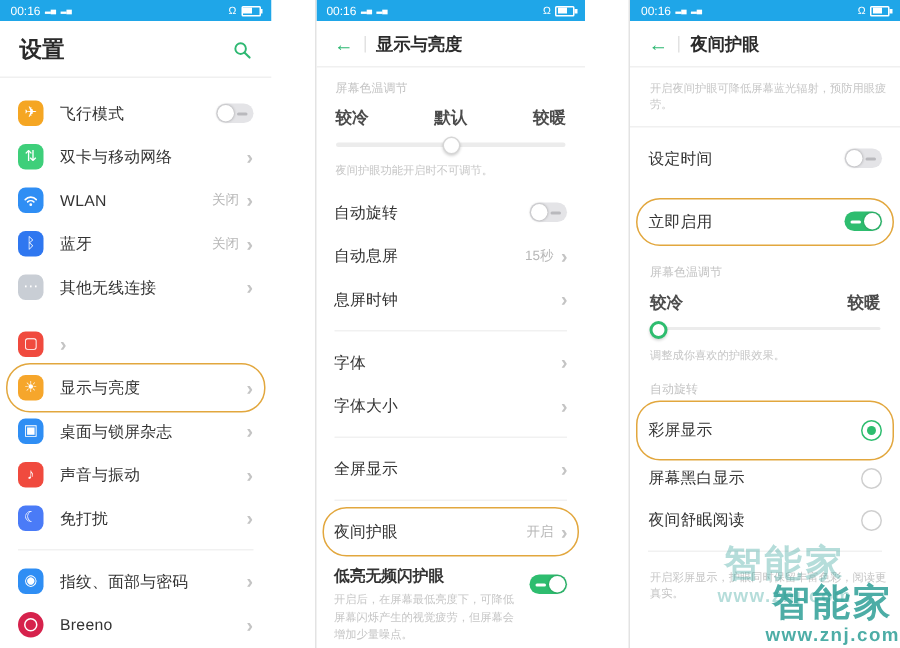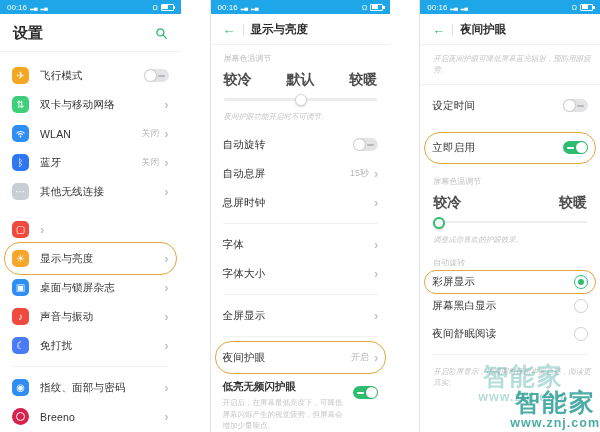--- a/index.html
+++ b/index.html
@@ -39,23 +39,23 @@
   .toggle.off{background:#e4e4e7;}
   .toggle.off i{position:absolute;left:1px;top:1px;width:11px;height:11px;border-radius:50%;background:#fff;box-shadow:0 0 2px rgba(0,0,0,.35);}
   .toggle.off::after{content:"";position:absolute;right:4px;top:5.5px;width:7px;height:2px;background:#b9b9bd;border-radius:1px;}
   .toggle.on{background:#2ebd6f;}
   .toggle.on i{position:absolute;right:1px;top:1px;width:11px;height:11px;border-radius:50%;background:#fff;box-shadow:0 0 2px rgba(0,0,0,.25);}
   .toggle.on::before{content:"";position:absolute;left:4px;top:5.5px;width:7px;height:2px;background:#fff;border-radius:1px;}
   
   .hl::before{content:"";position:absolute;left:4px;right:4px;top:-2px;bottom:-2px;border:1.5px solid #e2a73e;border-radius:16px;pointer-events:none;z-index:2;}
   
   .section-label{font-size:8px;color:#c3c3c3;padding:8px 13px 4px 13px;}
-  .note{font-size:7.5px;color:#c6c6c6;padding:5px 3px 4px 13px;line-height:1.5;font-style:italic;}
-  
-  .slider-labels{display:flex;justify-content:space-between;padding:3px 13px 4px 13px;font-size:14px;color:#4c4c4c;font-weight:600;}
+  .note{font-size:7.5px;color:#c6c6c6;padding:5px 3px 4px 13px;line-height:1.5;}
+  
+  .slider-labels{display:flex;justify-content:space-between;padding:3px 13px 4px 13px;font-size:11px;color:#4c4c4c;font-weight:600;}
   .slider-labels .mid{position:absolute;left:50%;transform:translateX(-50%);}
   .slider-labels{position:relative;}
   .slider{position:relative;height:13px;margin:0 13px;}
   .slider .track{position:absolute;left:0;right:0;top:5px;height:2.5px;background:#ececec;border-radius:2px;}
   .slider .knob{position:absolute;top:1px;width:10px;height:10px;border-radius:50%;background:#fff;border:1px solid #d6d6d6;box-shadow:0 1px 2px rgba(0,0,0,.18);}
   .slider .knob.center{left:calc(50% - 5px);}
   .slider .knob.left-green{left:0;border:2px solid #2ebd6f;width:8px;height:8px;}
   
   .radio{width:12px;height:12px;border:1px solid #cfcfcf;border-radius:50%;display:flex;align-items:center;justify-content:center;flex:none;}
   .radio.sel{border-color:#2ebd6f;}
@@ -318,21 +318,21 @@
       <span>较暖</span>
     </div>
     <div class="slider">
       <span class="track"></span>
       <span class="knob left-green"></span>
     </div>
     <div class="note">调整成你喜欢的护眼效果。</div>
 
     <div class="section-label" style="padding-top:8px;">自动旋转</div>
 
-    <div class="row hl" style="height:20px;justify-content:space-between;">
+    <div class="row hl" style="height:36px;justify-content:space-between;">
       <span class="lbl">彩屏显示</span>
       <span class="radio sel">
           <i></i>
         </span>
     </div>
     <div class="row" style="height:28px;">
       <span class="lbl">屏幕黑白显示</span>
       <span class="radio"></span>
     </div>
     <div class="row" style="height:28px;">

